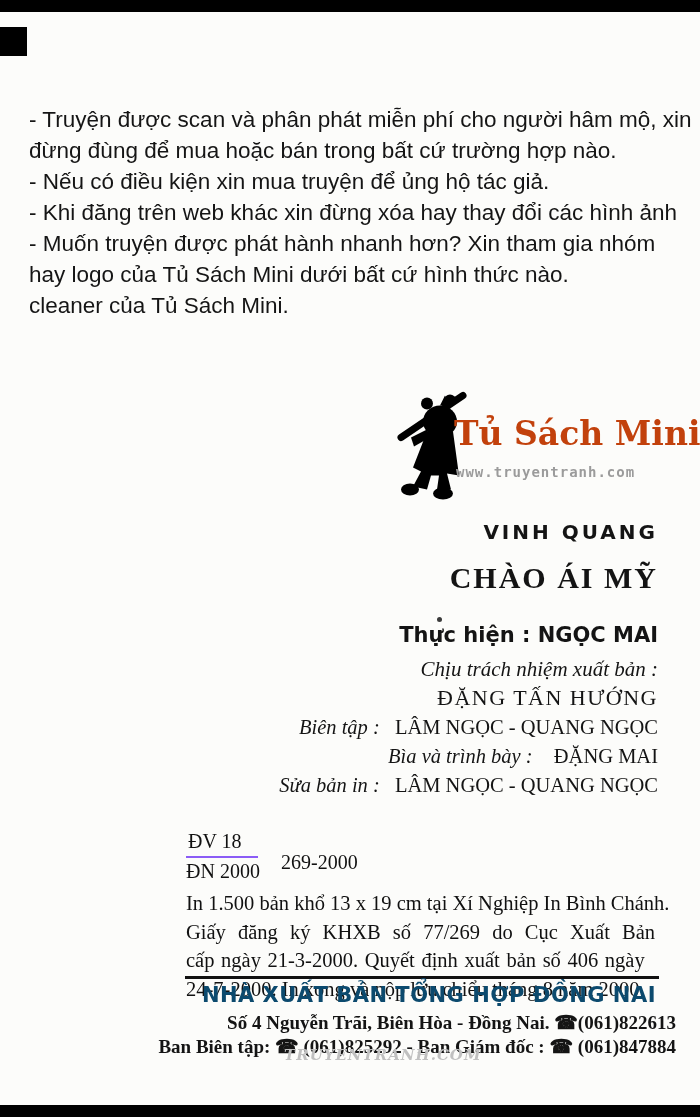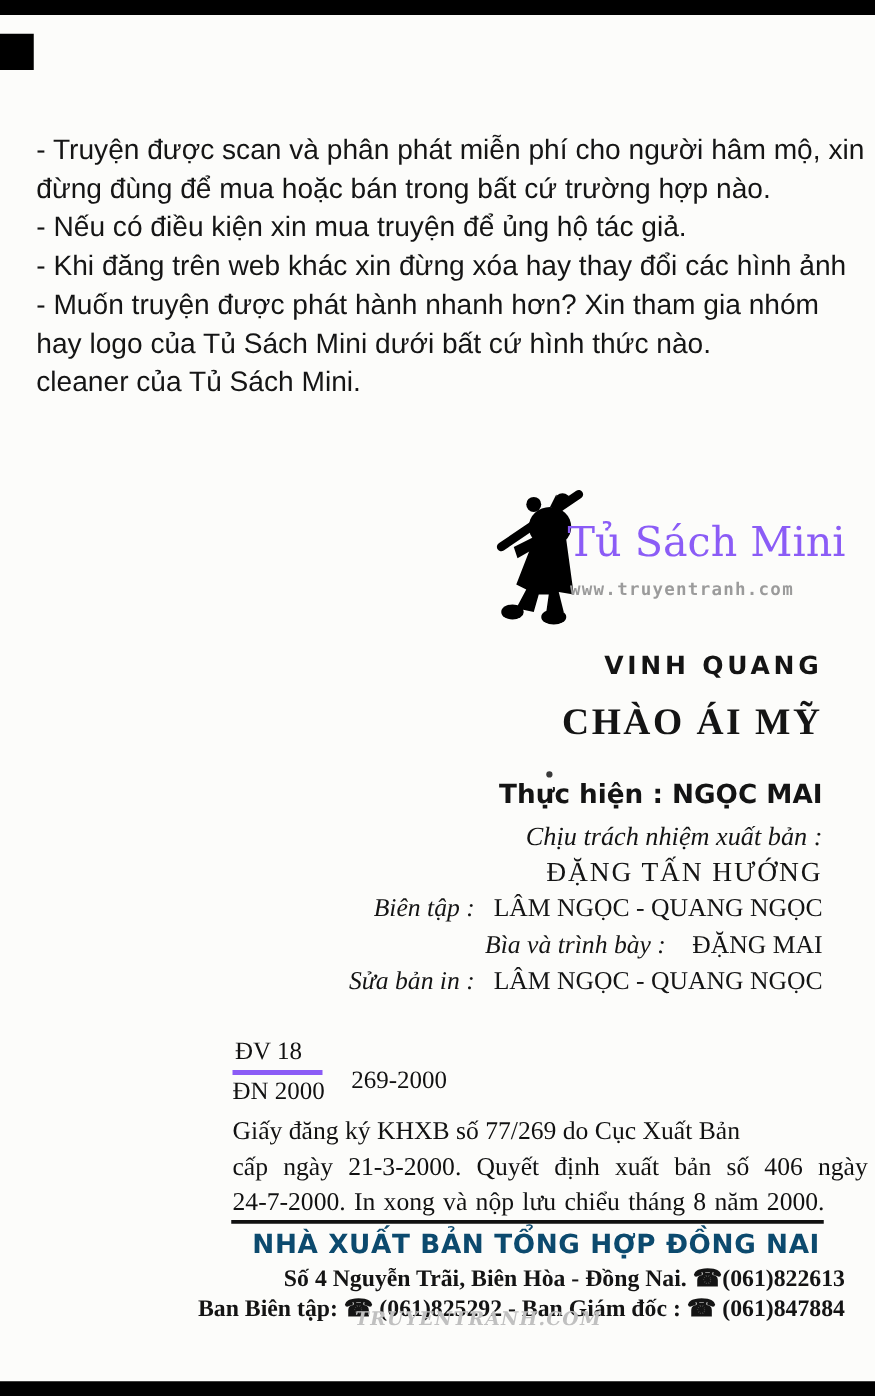--- a/index.html
+++ b/index.html
@@ -19,22 +19,22 @@
     position:absolute;left:29px;top:104px;width:660px;
     font-family:"Liberation Sans",sans-serif;
     font-size:22.5px;line-height:31px;color:#151515;
   }
   .notice div{white-space:nowrap;}
 
   
   .logo-mascot{position:absolute;left:397px;top:386px;width:80px;height:118px;}
   .logo-title{
     position:absolute;left:454px;top:414px;
-    font-family:"DejaVu Serif",serif;font-weight:400;
-    font-size:33px;white-space:nowrap;color:#8b5cf6;
+    font-family:"DejaVu Serif",serif;font-weight:700;
+    font-size:33px;white-space:nowrap;color:#c2410c;
   }
   .logo-url{
     position:absolute;left:456px;top:464px;
     font-family:"DejaVu Sans Mono",monospace;font-weight:700;
     font-size:14px;letter-spacing:1px;color:#9b9b9b;white-space:nowrap;
   }
 
   
   .credits{position:absolute;right:42px;top:520px;width:480px;text-align:right;}
   .credits div{white-space:nowrap;}
@@ -57,21 +57,21 @@
   .cr-italic{font-style:italic;font-size:21px;margin-bottom:3px;}
   .cr-resp-name{font-size:22px;letter-spacing:1.5px;margin-bottom:5px;}
   .cr-row{font-size:20.5px;margin-bottom:6px;}
   .cr-row .lbl{font-style:italic;}
   .cr-row .val{margin-left:10px;}
   .cr-row .val.wide{margin-left:16px;}
   .dot{position:absolute;left:437px;top:617px;width:5px;height:5px;border-radius:50%;background:#3a3a3a;}
 
   
   .printinfo{position:absolute;left:186px;top:830px;width:478px;font-size:20.5px;color:#111;}
-  .frac-num{display:inline-block;border-bottom:4px solid #8b5cf6;padding:0 16px 3px 2px;font-size:20px;}
+  .frac-num{display:inline-block;border-bottom:2px solid #8b5cf6;padding:0 16px 3px 2px;font-size:20px;}
   .frac-den-row{margin-top:2px;}
   .frac-den{font-size:20px;}
   .frac-suffix{margin-left:16px;position:relative;top:-9px;font-size:20px;}
   .print-lines{margin-top:6px;line-height:28.5px;}
   .print-lines div{white-space:nowrap;}
   .print-lines div:nth-child(2){word-spacing:7px;}
   .print-lines div:nth-child(3){word-spacing:1.5px;}
   .divider{position:absolute;left:185px;top:976px;width:474px;height:3px;background:#111;}
 
   
@@ -150,20 +150,21 @@
 
   <div class="printinfo">
     <div>
       <span class="frac-num">ĐV 18</span>
       <div class="frac-den-row">
         <span class="frac-den">ĐN 2000</span>
         <span class="frac-suffix">269-2000</span>
       </div>
     </div>
     <div class="print-lines">
+      <div>In 1.500 bản khổ 13 x 19 cm tại Xí Nghiệp In Bình Chánh.</div>
       <div>Giấy đăng ký KHXB số 77/269 do Cục Xuất Bản</div>
       <div>cấp ngày 21-3-2000. Quyết định xuất bản số 406 ngày</div>
       <div>24-7-2000. In xong và nộp lưu chiểu tháng 8 năm 2000.</div>
     </div>
   </div>
 
   <div class="divider"></div>
 
   <div class="pub-name">NHÀ XUẤT BẢN TỔNG HỢP ĐỒNG NAI</div>
   <div class="pub-address">Số 4 Nguyễn Trãi, Biên Hòa - Đồng Nai. ☎(061)822613</div>

